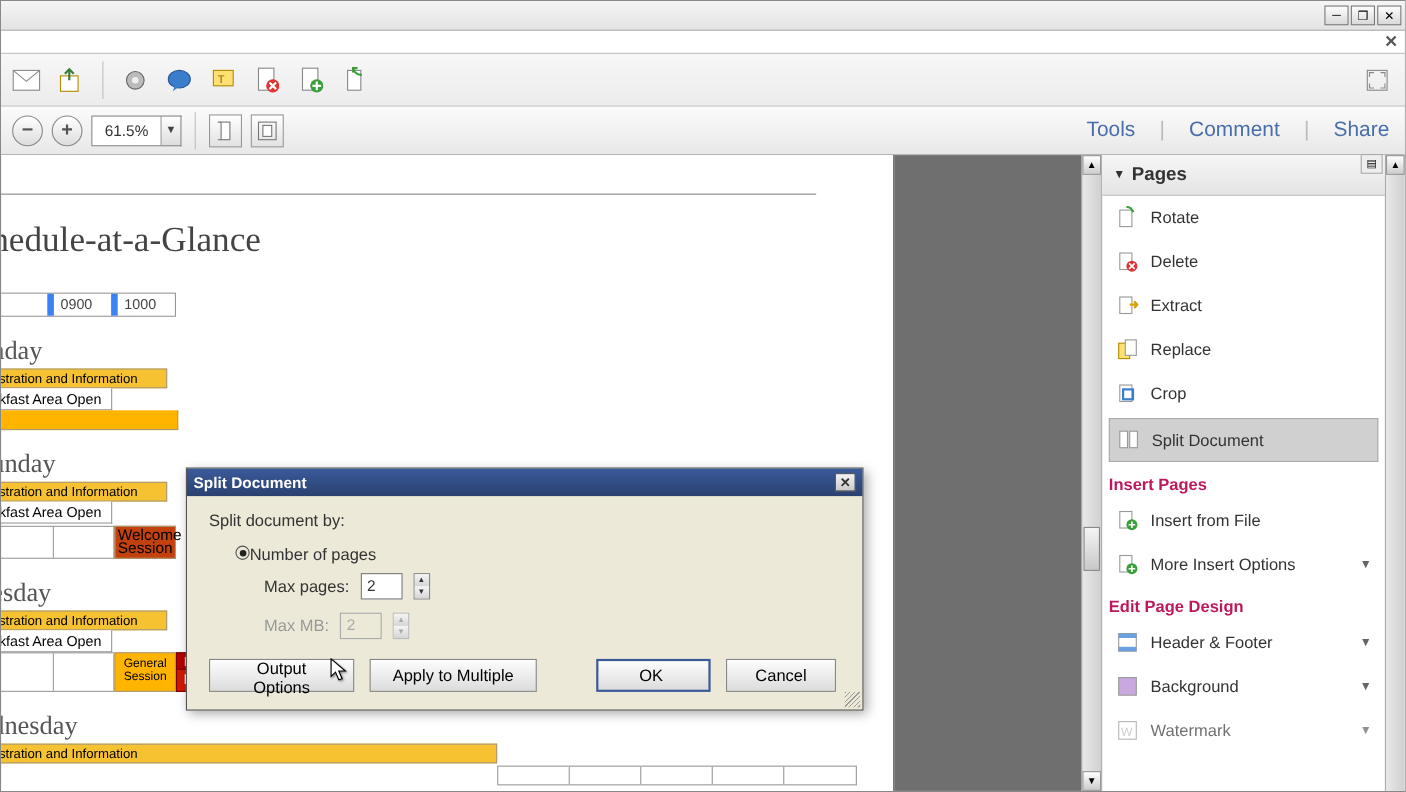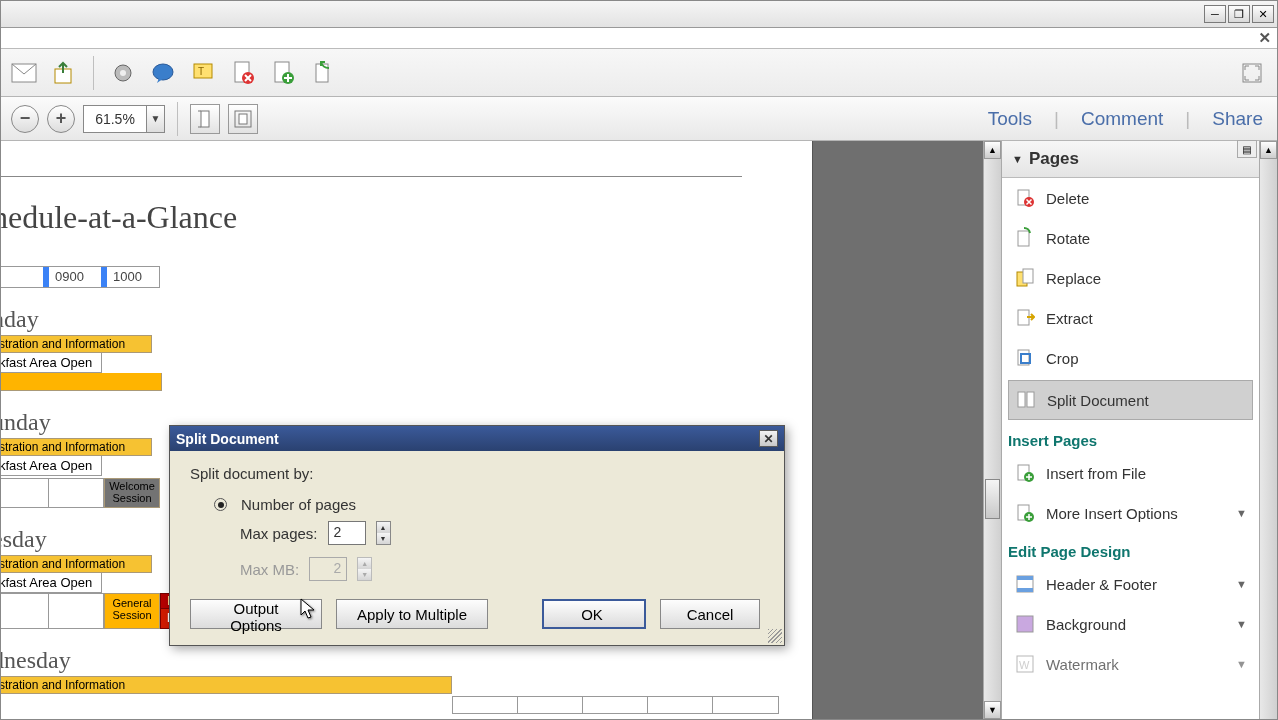--- a/index.html
+++ b/index.html
@@ -46,21 +46,21 @@
 .day-block { margin-top:18px; }
 .day-name { font-family: Georgia, serif; font-size:24px; color:#555; margin-bottom:2px;}
 .reg-bar { background:#f6c232; border:1px solid #a97; font-size:12px; padding:1px 6px; width:160px; }
 .bkfast { border:1px solid #999; border-top:none; font-size:13px; padding:2px 6px; width:110px; background:#fff;}
 .yellow-strip { background:#ffb400; height:18px; width:170px; border:1px solid #a97; border-top:none;}
 
 .sess-row { display:flex; margin-top:2px;}
 .sess-cells { display:flex; border:1px solid #999; width:112px;}
 .sess-cells div{flex:1; border-right:1px solid #999; height:28px;}
 .sess-cells div:last-child{border-right:none;}
-.welcome { background:#737373; border:1px solid #a97; width:56px; font-size:11px; text-align:center; padding:1px 2px; line-height:12px;}
+.welcome { background:#c2410c; border:1px solid #a97; width:56px; font-size:14px; text-align:center; padding:1px 2px; line-height:12px;}
 
 .gen-sess-row { display:flex; height:36px; margin-top:0;}
 .gen-sess-cells { display:flex; border:1px solid #999; width:112px; border-right:none;}
 .gen-sess-cells div{flex:1; border-right:1px solid #999;}
 .gen-sess { background:#ffb400; border:1px solid #a97; width:56px; font-size:11px; text-align:center; padding:3px 2px; line-height:12px;}
 .local-col { width:420px; display:flex; flex-direction:column;}
 .local { background:#b50000; color:#f7d38a; font-size:12px; padding:0 6px; border:1px solid #700; height:16px;}
 .biz { background:#d11a00; color:#fff; font-size:13px; font-weight:bold; padding:1px 6px; border:1px solid #700; border-top:none; height:20px;}
 .bash { background:#ffb400; border:1px solid #a97; width:138px; font-size:13px; text-align:center; display:flex;align-items:center;justify-content:center;}
 
@@ -75,38 +75,38 @@
 #vscroll .track{flex:1; position:relative;}
 #vscroll .thumb{position:absolute; top:320px; left:1px; right:1px; height:40px; background:linear-gradient(#f5f5f5,#c8c8c8); border:1px solid #888;}
 
 
 #panel { width:276px; background:#fff; border-left:1px solid #aaa; display:flex; position:relative;}
 #panel-content { flex:1; overflow:hidden; }
 #panel-hdr { background:linear-gradient(#f6f6f6,#e4e4e4); border-bottom:1px solid #bbb; padding:8px 10px; font-size:17px; font-weight:bold; color:#333; display:flex; align-items:center; gap:6px;}
 #panel-hdr .tri{font-size:11px;}
 .panel-item { display:flex; align-items:center; gap:10px; padding:9px 12px; font-size:15px; color:#333; cursor:pointer;}
 .panel-item.selected { background:#d0d0d0; border:1px solid #aaa; margin:2px 6px; padding:8px 6px;}
-.panel-section { font-size:15px; font-weight:bold; color:#0f766e; padding:10px 12px 4px 6px;}
+.panel-section { font-size:15px; font-weight:bold; color:#be185d; padding:10px 12px 4px 6px;}
 .panel-item .chev{margin-left:auto; font-size:11px; color:#666;}
 .pi-icon { width:22px; height:22px; display:flex; align-items:center; justify-content:center;}
 #panel-scroll{width:18px; background:linear-gradient(to right,#e8e8e8,#d0d0d0); border-left:1px solid #aaa; position:relative;}
 #panel-scroll .arrow{height:18px; border:1px solid #999; background:linear-gradient(#fff,#ccc); display:flex;align-items:center;justify-content:center;font-size:9px;}
 #panel-tools-icon{position:absolute; top:-1px; right:20px; width:20px; height:18px; border:1px solid #aaa; background:#eee; font-size:10px; display:flex;align-items:center;justify-content:center;}
 
 
 #dialog { position:absolute; left:168px; top:424px; width:616px; background:#ece9d8; border:1px solid #555; box-shadow:3px 3px 10px rgba(0,0,0,0.35); z-index:100;}
 #dlg-titlebar { height:25px; background:linear-gradient(#3b5a9a,#2a4170); color:#fff; font-size:14px; font-weight:bold; display:flex; align-items:center; padding:0 6px;}
 #dlg-titlebar .x{margin-left:auto; width:19px; height:17px; background:linear-gradient(#f3f3f3,#c9c9c9); border:1px solid #5a5a5a; color:#333; font-size:12px; display:flex;align-items:center;justify-content:center; cursor:pointer;}
 #dlg-body { padding:14px 20px 16px 20px; font-size:15px; color:#333; position:relative;}
 .dlg-label{margin-bottom:14px;}
-.radio-row{display:flex; align-items:center; gap:14px; margin:8px 0 8px 24px;}
+.radio-row{display:flex; gap:0; margin:8px 0 8px 24px;}
 .radio{width:13px;height:13px;border:1px solid #555;border-radius:50%;display:flex;align-items:center;justify-content:center;}
 .radio .dot{width:6px;height:6px;background:#222;border-radius:50%;}
 .sub-row{margin:6px 0 12px 50px; display:flex; align-items:center; gap:10px;}
-.sub-row.disabled{color:#999;text-align:right;}
+.sub-row.disabled{color:#999;}
 .num-input{width:38px;height:24px;border:1px solid #777;background:#fff;padding:2px 5px;font-size:14px;}
 .num-input.disabled{background:#ece9d8;border:1px solid #aaa;color:#aaa;}
 .spinner{width:15px;height:24px;display:flex;flex-direction:column;border:1px solid #888;}
 .spinner.disabled{border:1px solid #bbb;}
 .spinner div{flex:1;background:linear-gradient(#f5f5f5,#d5d5d5);display:flex;align-items:center;justify-content:center;font-size:7px;}
 .spinner.disabled div{color:#aaa;}
 .dlg-buttons{display:flex; gap:14px; margin-top:18px;}
 .dlg-btn{height:30px; border:1px solid #888; background:linear-gradient(#fdfdfd,#dcdcdc); font-size:15px; padding:0 16px; cursor:pointer;}
 .dlg-btn.primary{border:2px solid #3b5a9a;padding-left:12px;}
 .dlg-btn:nth-child(1){width:132px;}
@@ -301,53 +301,53 @@
       <div id="panel-content">
         <div id="panel-tools-icon">▤</div>
         <div id="panel-hdr">
             <span class="tri">▼</span>
             <span>Pages</span>
           </div>
 
         <div class="panel-item">
           <span class="pi-icon">
               <svg width="20" height="22">
+                <rect x="3" y="4" width="11" height="15" fill="#fff" stroke="#999"></rect>
+                <path d="M15 6 A6 6 0 0 0 9 1" stroke="#3a9e3a" fill="none" stroke-width="2"></path>
+              </svg>
+            </span>
+          <span>Rotate</span>
+        </div>
+        <div class="panel-item">
+          <span class="pi-icon">
+              <svg width="20" height="22">
                 <rect x="3" y="3" width="11" height="15" fill="#fff" stroke="#999"></rect>
                 <circle cx="14" cy="15" r="5" fill="#d33"></circle>
                 <path d="M11.5 12.5 L16.5 17.5 M16.5 12.5 L11.5 17.5" stroke="#fff" stroke-width="1.5"></path>
               </svg>
             </span>
           <span>Delete</span>
         </div>
         <div class="panel-item">
           <span class="pi-icon">
               <svg width="20" height="22">
-                <rect x="3" y="4" width="11" height="15" fill="#fff" stroke="#999"></rect>
-                <path d="M15 6 A6 6 0 0 0 9 1" stroke="#3a9e3a" fill="none" stroke-width="2"></path>
-              </svg>
-            </span>
-          <span>Rotate</span>
+                <rect x="3" y="3" width="11" height="15" fill="#fff" stroke="#999"></rect>
+                <path d="M12 10 L19 10 M16 7 L19 10 L16 13" stroke="#d6a400" fill="none" stroke-width="2"></path>
+              </svg>
+            </span>
+          <span>Extract</span>
         </div>
         <div class="panel-item">
           <span class="pi-icon">
               <svg width="20" height="22">
                 <rect x="2" y="5" width="10" height="14" fill="#ffe070" stroke="#b48a00"></rect>
                 <rect x="8" y="2" width="10" height="14" fill="#fff" stroke="#999"></rect>
               </svg>
             </span>
           <span>Replace</span>
-        </div>
-        <div class="panel-item">
-          <span class="pi-icon">
-              <svg width="20" height="22">
-                <rect x="3" y="3" width="11" height="15" fill="#fff" stroke="#999"></rect>
-                <path d="M12 10 L19 10 M16 7 L19 10 L16 13" stroke="#d6a400" fill="none" stroke-width="2"></path>
-              </svg>
-            </span>
-          <span>Extract</span>
         </div>
         <div class="panel-item">
           <span class="pi-icon">
               <svg width="20" height="22">
                 <rect x="3" y="3" width="11" height="15" fill="#fff" stroke="#999"></rect>
                 <rect x="6" y="7" width="9" height="9" fill="none" stroke="#3a7ecb" stroke-width="2"></rect>
               </svg>
             </span>
           <span>Crop</span>
         </div>

